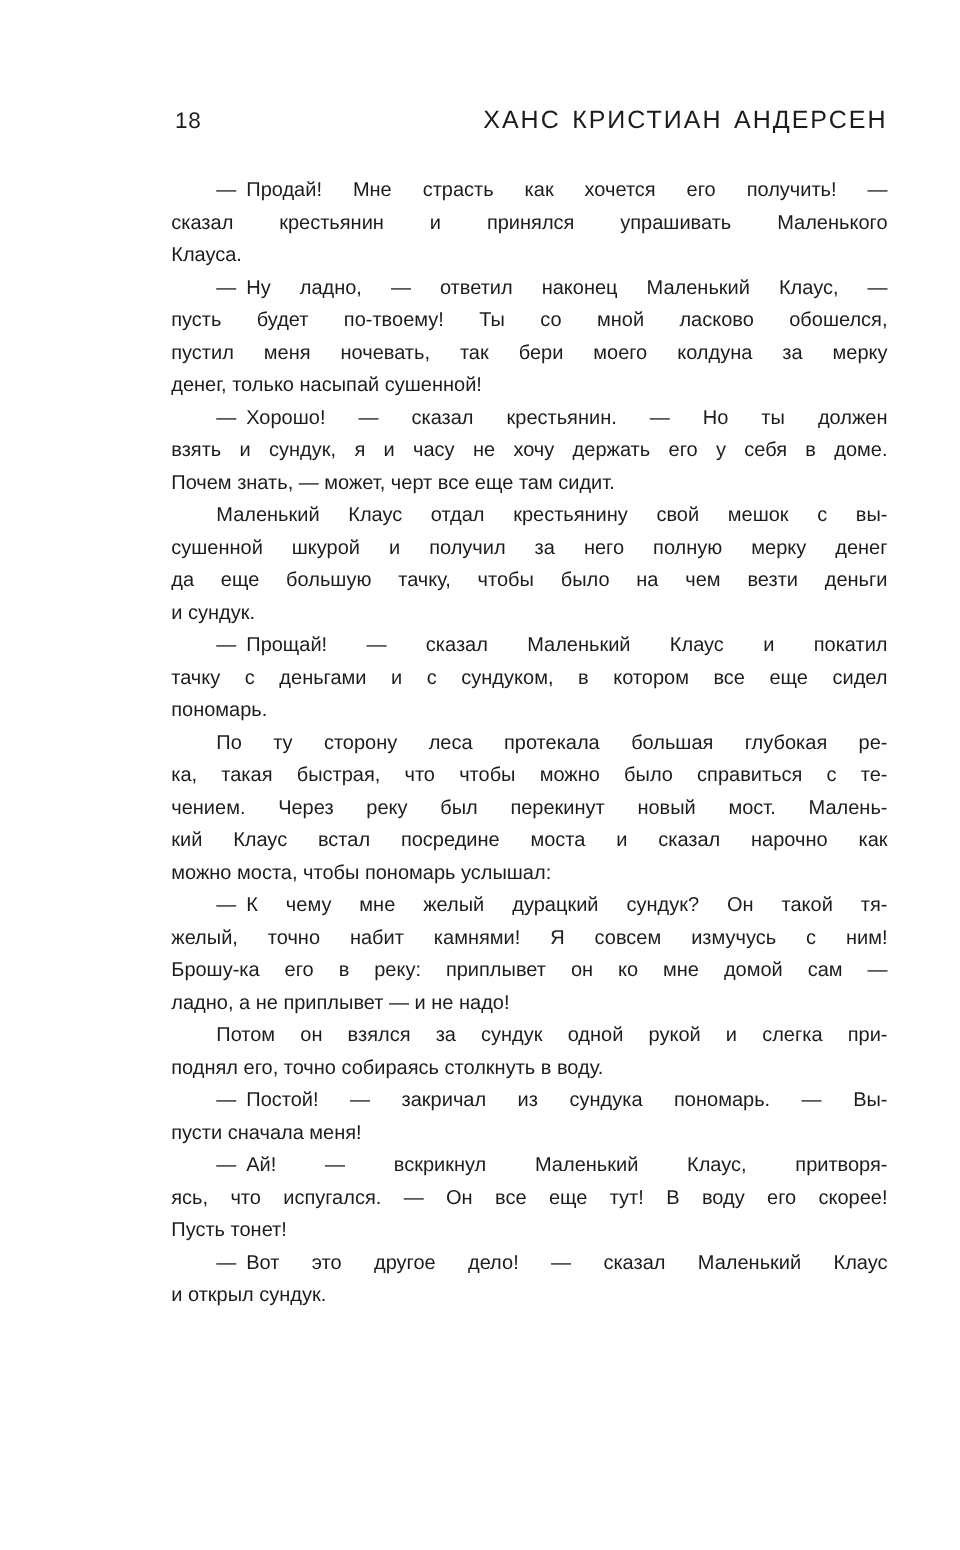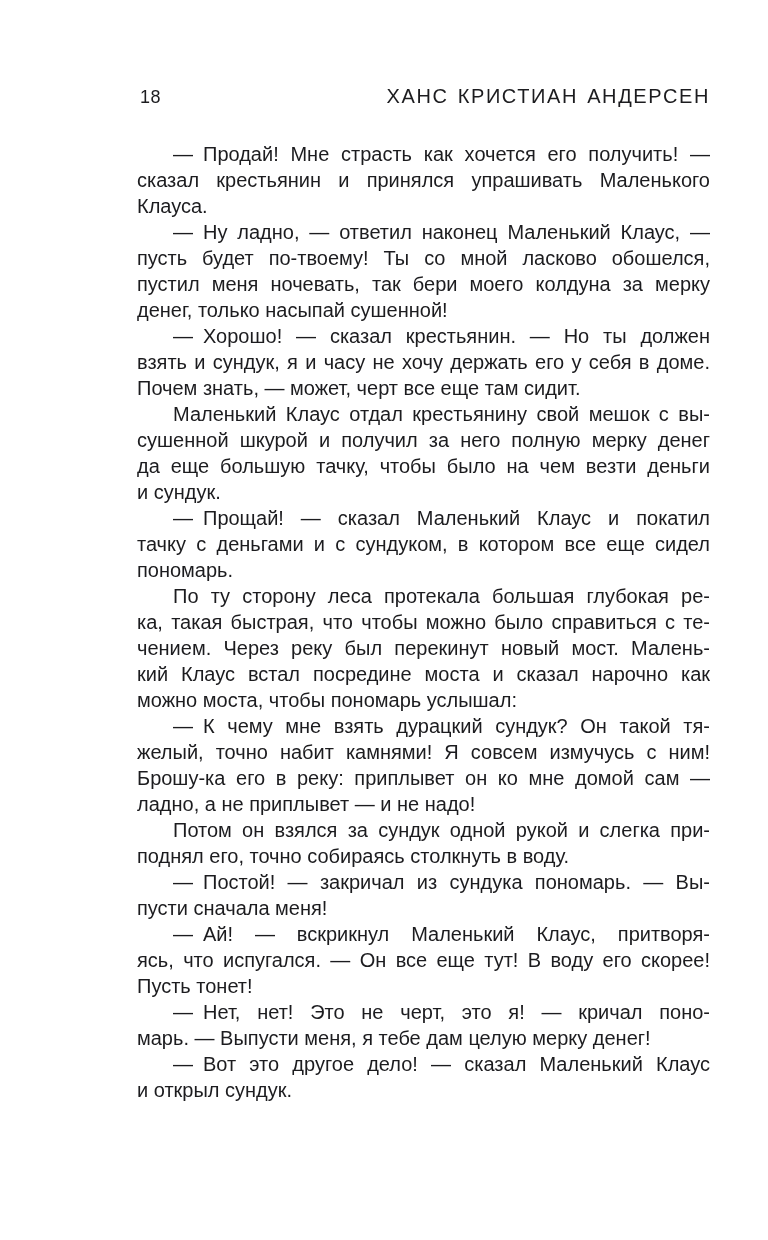--- a/index.html
+++ b/index.html
@@ -31,21 +31,21 @@
     letter-spacing: 0.5px;
   }
   .running-head {
     font-size: 20px;
     letter-spacing: 1.6px;
     word-spacing: 2px;
     text-transform: uppercase;
   }
   .text-block {
     margin: 34px 82px 0 113px;
-    font-size: 20px;
+    font-size: 16px;
   }
   .line {
     height: 26px;
     line-height: 26px;
     text-align: justify;
     text-align-last: justify;
     -moz-text-align-last: justify;
     white-space: normal;
     hyphens: none;
   }
@@ -94,40 +94,36 @@
         <div class="line last">пономарь.</div>
       </div>
       <div class="paragraph">
         <div class="line first">По ту сторону леса протекала большая глубокая ре-</div>
         <div class="line">ка, такая быстрая, что чтобы можно было справиться с те-</div>
         <div class="line">чением. Через реку был перекинут новый мост. Малень-</div>
         <div class="line">кий Клаус встал посредине моста и сказал нарочно как</div>
         <div class="line last">можно моста, чтобы пономарь услышал:</div>
       </div>
       <div class="paragraph">
-        <div class="line first">— К чему мне взять дурацкий сундук? Он такой тя-</div>
+        <div class="line first">— К чему мне желый дурацкий сундук? Он такой тя-</div>
         <div class="line">желый, точно набит камнями! Я совсем измучусь с ним!</div>
         <div class="line">Брошу-ка его в реку: приплывет он ко мне домой сам —</div>
         <div class="line last">ладно, а не приплывет — и не надо!</div>
       </div>
       <div class="paragraph">
         <div class="line first">Потом он взялся за сундук одной рукой и слегка при-</div>
         <div class="line last">поднял его, точно собираясь столкнуть в воду.</div>
       </div>
       <div class="paragraph">
         <div class="line first">— Постой! — закричал из сундука пономарь. — Вы-</div>
         <div class="line last">пусти сначала меня!</div>
       </div>
       <div class="paragraph">
         <div class="line first">— Ай! — вскрикнул Маленький Клаус, притворя-</div>
         <div class="line">ясь, что испугался. — Он все еще тут! В воду его скорее!</div>
         <div class="line last">Пусть тонет!</div>
       </div>
       <div class="paragraph">
-        <div class="line first">— Нет, нет! Это не черт, это я! — кричал поно-</div>
-        <div class="line last">марь. — Выпусти меня, я тебе дам целую мерку денег!</div>
-      </div>
-      <div class="paragraph">
         <div class="line first">— Вот это другое дело! — сказал Маленький Клаус</div>
         <div class="line last">и открыл сундук.</div>
       </div>
     </div>
 </div>
 
 </body></html>

